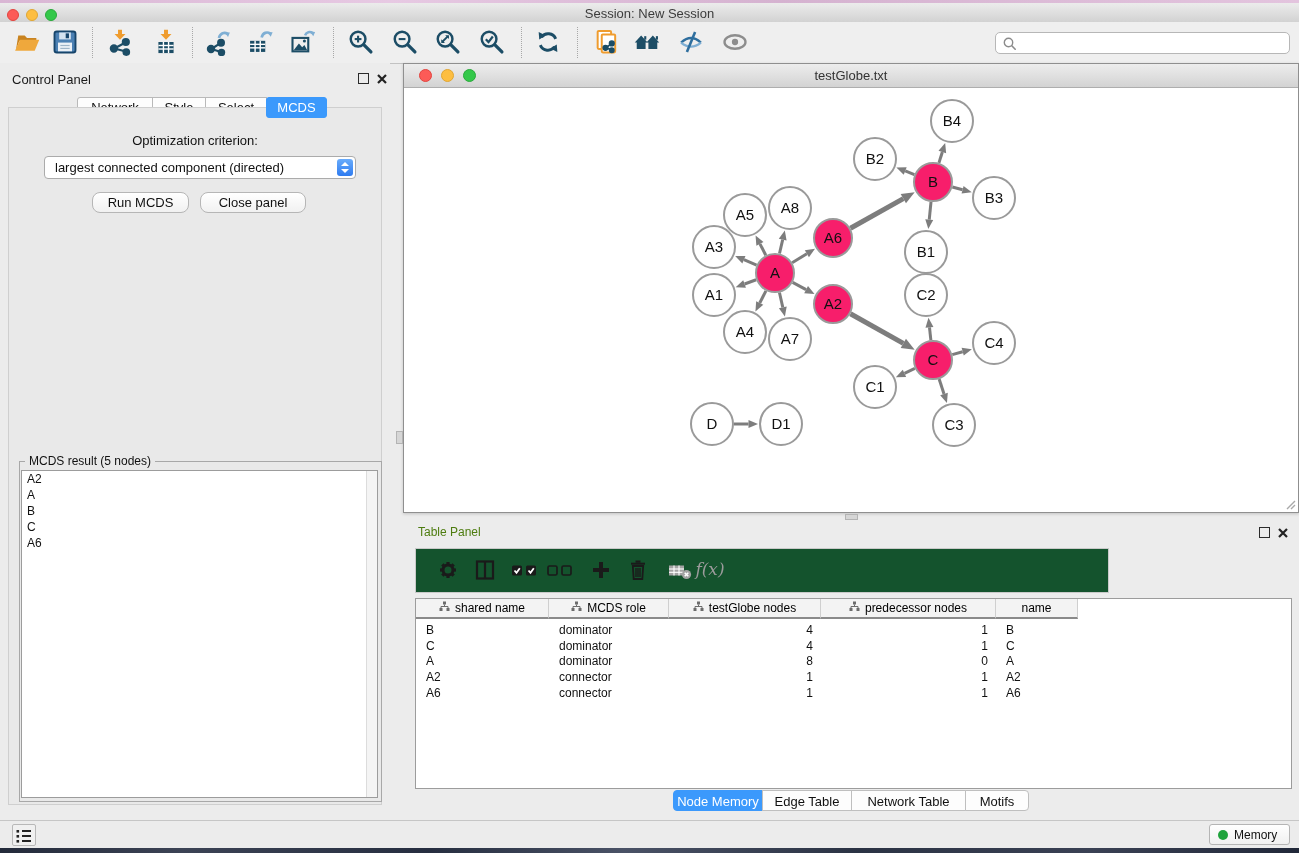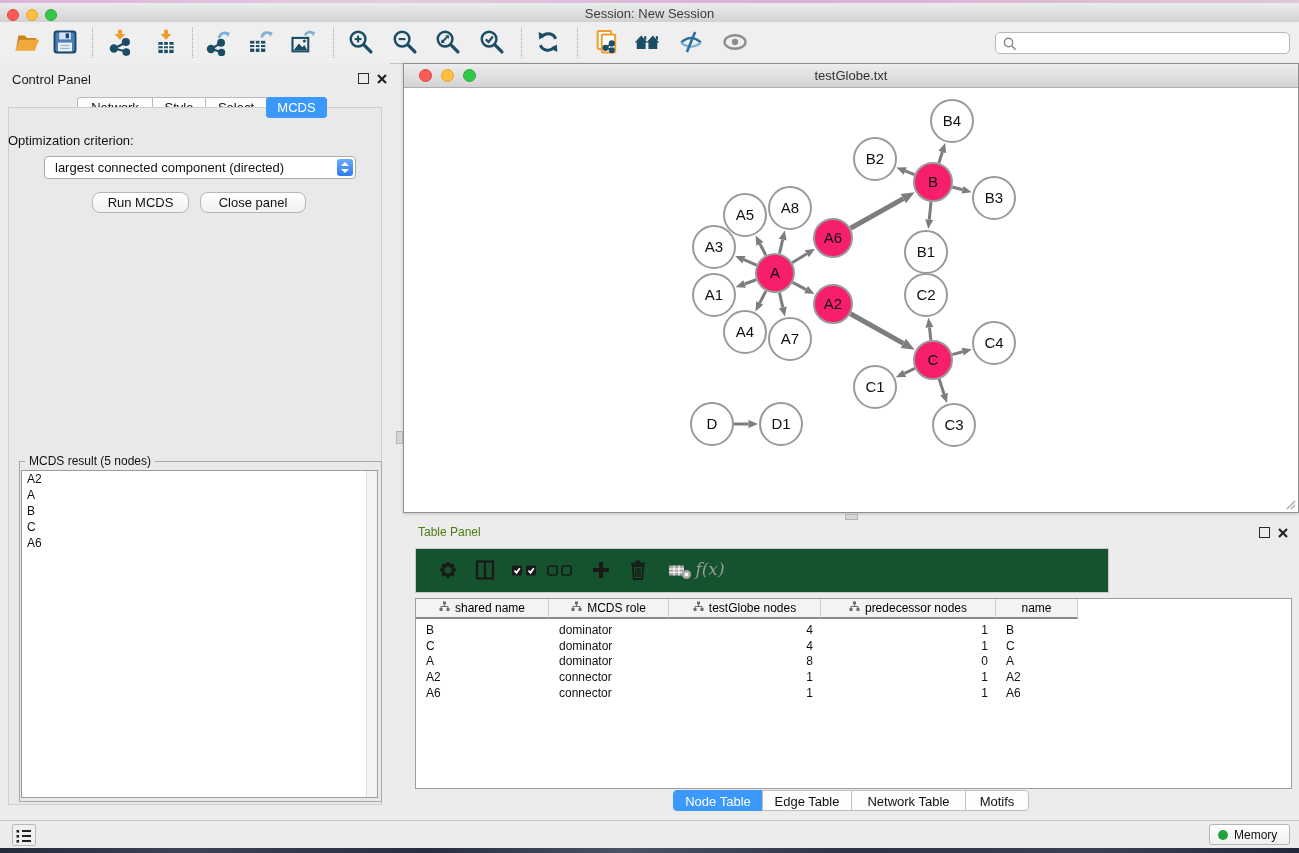--- a/index.html
+++ b/index.html
@@ -32,21 +32,21 @@
   .cp-title{position:absolute;left:12px;top:9px;font-size:13px;color:#1a1a1a;}
   .panel-float{position:absolute;width:11px;height:11px;border:1.5px solid #2b2b2b;box-sizing:border-box;background:transparent;}
   .panel-close{position:absolute;width:12px;height:12px;}
   .ctabs{position:absolute;left:77px;top:34px;height:21px;display:flex;}
   .ctab{height:19px;line-height:19px;text-align:center;font-size:13px;color:#111;background:#fdfdfd;
         border:1px solid #b9b9b9;margin-left:-1px;position:relative;}
   .ctab:first-child{border-radius:3px 0 0 3px;margin-left:0;}
   .ctab:last-child{border-radius:0 3px 3px 0;}
   .ctab.sel{background:#3b99fc;border-color:#3b99fc;color:#fff;z-index:2;border-radius:3px;}
   .cinner{position:absolute;left:8px;top:44px;width:374px;height:698px;background:#e9e9e9;border:1px solid #cfcfcf;box-sizing:border-box;}
-  .optlabel{position:absolute;left:8px;top:70px;width:374px;text-align:left;font-size:13px;color:#111;}
+  .optlabel{position:absolute;left:8px;top:70px;width:374px;text-align:center;font-size:13px;color:#111;}
   .select{position:absolute;left:44px;top:93px;width:312px;height:23px;background:#fff;border:1px solid #ababab;
           border-radius:4px;box-sizing:border-box;}
   .select .val{position:absolute;left:10px;top:3px;font-size:13px;color:#111;}
   .select .stepper{position:absolute;right:2px;top:2px;width:16px;height:17px;border-radius:3px;
           background:linear-gradient(#6aacfb,#2e7bf0);}
   .select .stepper .up{position:absolute;left:4px;top:3px;width:0;height:0;border-left:4px solid transparent;
           border-right:4px solid transparent;border-bottom:4px solid #fff;}
   .select .stepper .dn{position:absolute;left:4px;bottom:3px;width:0;height:0;border-left:4px solid transparent;
           border-right:4px solid transparent;border-top:4px solid #fff;}
   .btn{position:absolute;height:21px;background:linear-gradient(#ffffff,#f1f1f1);border:1px solid #b6b6b6;border-radius:8px;
@@ -521,21 +521,21 @@
         </div>
         <div class="trow" style="top: 85.8px;">
           <div class="tcell" style="left: 0px; width: 133px; text-align: left; padding: 0px 0px 0px 10px;">A6</div>
           <div class="tcell" style="left: 133px; width: 120px; text-align: left; padding: 0px 0px 0px 10px;">connector</div>
           <div class="tcell" style="left: 253px; width: 152px; text-align: right; padding: 0px 8px 0px 0px;">1</div>
           <div class="tcell" style="left: 405px; width: 175px; text-align: right; padding: 0px 8px 0px 0px;">1</div>
           <div class="tcell" style="left: 580px; width: 82px; text-align: left; padding: 0px 0px 0px 10px;">A6</div>
         </div>
       </div>
     <div class="ttabs">
-        <div class="ttab sel" style="width: 90px;">Node Table</div>
+        <div class="ttab sel" style="width: 90px;">Node Memory</div>
         <div class="ttab" style="width: 90px;">Edge Table</div>
         <div class="ttab" style="width: 115px;">Network Table</div>
         <div class="ttab" style="width: 64px;">Motifs</div>
       </div>
   </div>
 
   <div class="statusbar">
     <div class="listbtn">
       <svg width="18" height="18" viewBox="0 0 18 18" style="margin:2px">
         <g stroke="#222" stroke-width="2">

